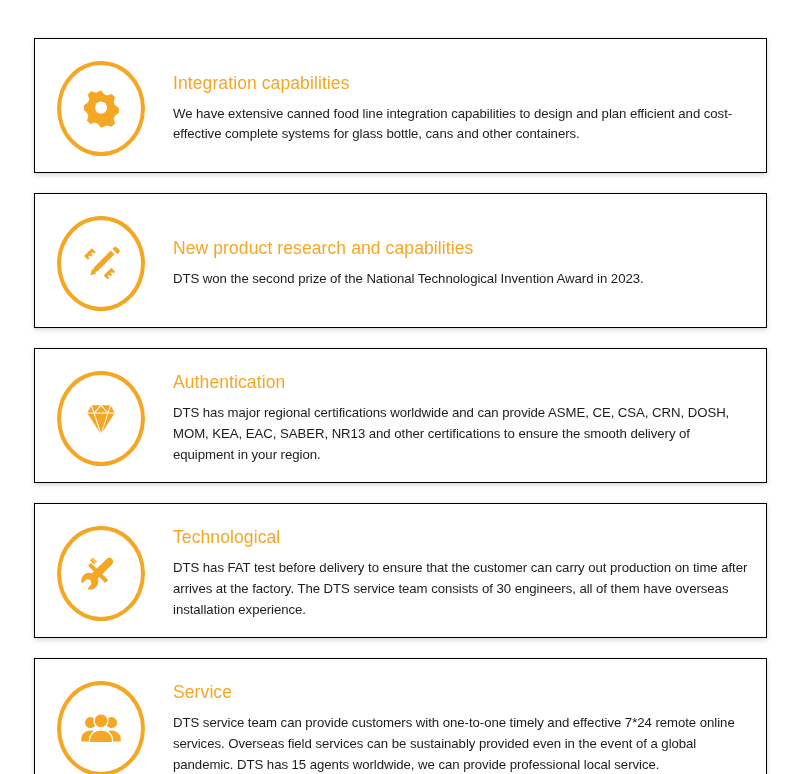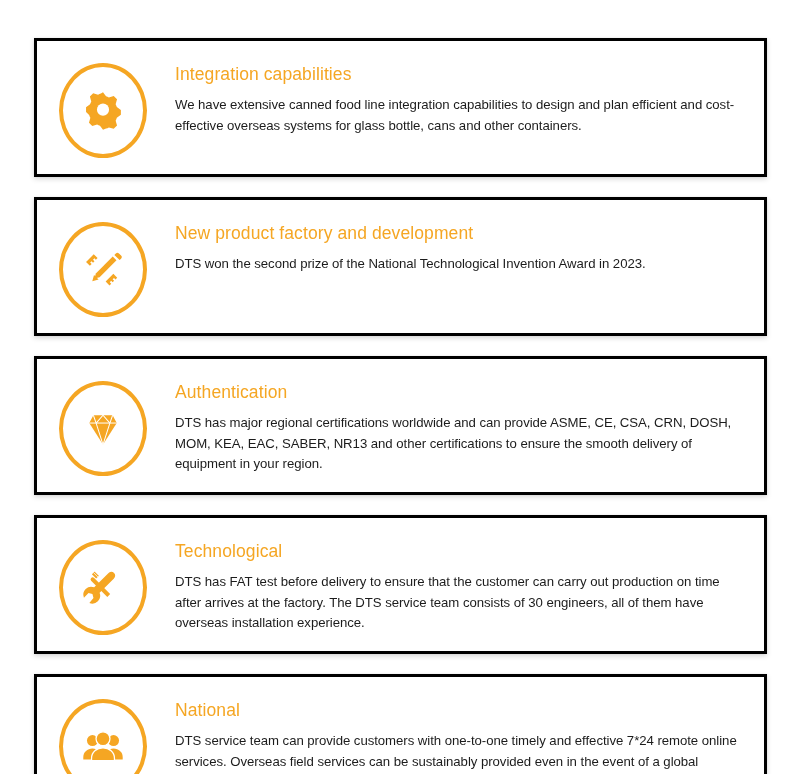--- a/index.html
+++ b/index.html
@@ -16,24 +16,24 @@
     position: relative;
     width: 800px;
     height: 774px;
     background: #ffffff;
     padding: 38px 33px 0 34px;
   }
 
   .card {
     position: relative;
     background: #ffffff;
-    border: 3px solid #000000;
+    border: 1px solid #000000;
     box-shadow: 0 2px 5px rgba(0,0,0,0.16), 0 0 1px rgba(0,0,0,0.10);
     display: flex;
-    align-items: flex-start;
+    align-items: center;
     padding: 18px 16px 16px 18px;
     margin-bottom: 20px;
     min-height: 118px;
   }
 
   .icon-wrap {
     flex: 0 0 auto;
     width: 96px;
     display: flex;
     align-items: center;
@@ -95,21 +95,21 @@
         <span>
           <svg width="44" height="44" viewBox="0 0 48 48" fill="none">
             <path d="M24 3.5l3.3 4.4a17 17 0 0 1 3.1 1.3l5.3-1.5 3.6 3.6-1.5 5.3c.55.98.99 2.02 1.3 3.1l4.4 3.3v5.1l-4.4 3.3a17 17 0 0 1-1.3 3.1l1.5 5.3-3.6 3.6-5.3-1.5c-.98.55-2.02.99-3.1 1.3L24 44.5l-3.3-4.4a17 17 0 0 1-3.1-1.3l-5.3 1.5-3.6-3.6 1.5-5.3a17 17 0 0 1-1.3-3.1L5.5 25.1V20l4.4-3.3c.31-1.08.75-2.12 1.3-3.1L9.7 8.3l3.6-3.6 5.3 1.5c.98-.55 2.02-.99 3.1-1.3L24 3.5z" fill="#f5a623"></path>
             <circle cx="24" cy="22.5" r="6.6" fill="#ffffff"></circle>
           </svg>
         </span>
       </div>
     </div>
     <div class="card-body">
       <h3 class="card-title">Integration capabilities</h3>
-      <p class="card-text">We have extensive canned food line integration capabilities to design and plan efficient and cost-effective overseas systems for glass bottle, cans and other containers.</p>
+      <p class="card-text">We have extensive canned food line integration capabilities to design and plan efficient and cost-effective complete systems for glass bottle, cans and other containers.</p>
     </div>
   </div>
 
   <div class="card card-2">
     <div class="icon-wrap">
       <div class="icon-circle">
         <span>
           <svg width="44" height="44" viewBox="0 0 48 48" fill="none">
             <g fill="#f5a623">
 
@@ -119,21 +119,21 @@
 
               <path d="M8.5 12.2l5.4-5.4 4.2 4.2-1.9 1.9-1.6-1.6-1.5 1.5 1.6 1.6-1.6 1.6-1.6-1.6-1.5 1.5 1.6 1.6-1.9 1.9-4.2-4.2z"></path>
 
               <path d="M29.9 33.6l5.4-5.4 4.2 4.2-1.9 1.9-1.6-1.6-1.5 1.5 1.6 1.6-1.6 1.6-1.6-1.6-1.5 1.5 1.6 1.6-1.9 1.9-4.2-4.2z"></path>
             </g>
           </svg>
         </span>
       </div>
     </div>
     <div class="card-body">
-      <h3 class="card-title">New product factory and development</h3>
+      <h3 class="card-title">New product research and capabilities</h3>
       <p class="card-text">DTS won the second prize of the National Technological Invention Award in 2023.</p>
     </div>
   </div>
 
   <div class="card card-3">
     <div class="icon-wrap">
       <div class="icon-circle">
         <span>
           <svg width="44" height="44" viewBox="0 0 48 48" fill="none">
             <path d="M9 17.5h30L24 41 9 17.5z" fill="#f5a623"></path>
@@ -192,18 +192,18 @@
               <path d="M25.5 35c0-5.4 4.5-9.3 10-9.3s10 3.9 10 9.3v2.5h-20V35z"></path>
 
               <circle cx="24" cy="15" r="7.6" stroke="#ffffff" stroke-width="1.4"></circle>
               <path d="M11.5 36.2c0-6.6 5.6-11.4 12.5-11.4s12.5 4.8 12.5 11.4V39h-25v-2.8z" stroke="#ffffff" stroke-width="1.4"></path>
             </g>
           </svg>
         </span>
       </div>
     </div>
     <div class="card-body">
-      <h3 class="card-title">National</h3>
+      <h3 class="card-title">Service</h3>
       <p class="card-text">DTS service team can provide customers with one-to-one timely and effective 7*24 remote online services. Overseas field services can be sustainably provided even in the event of a global pandemic. DTS has 15 agents worldwide, we can provide professional local service.</p>
     </div>
   </div>
 
 </div>
 
 </body></html>

